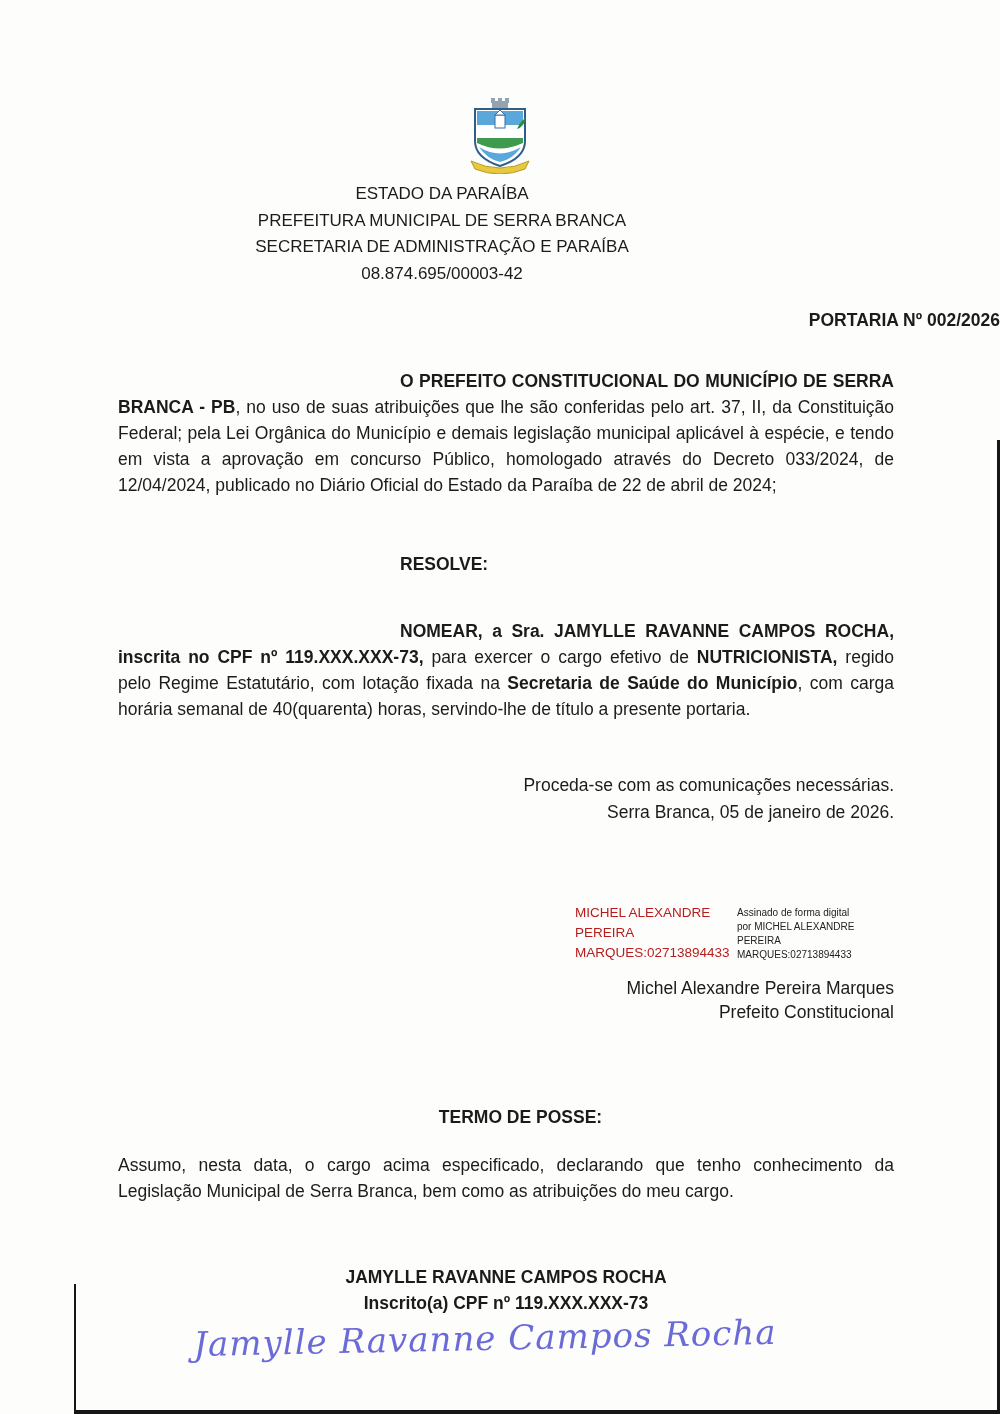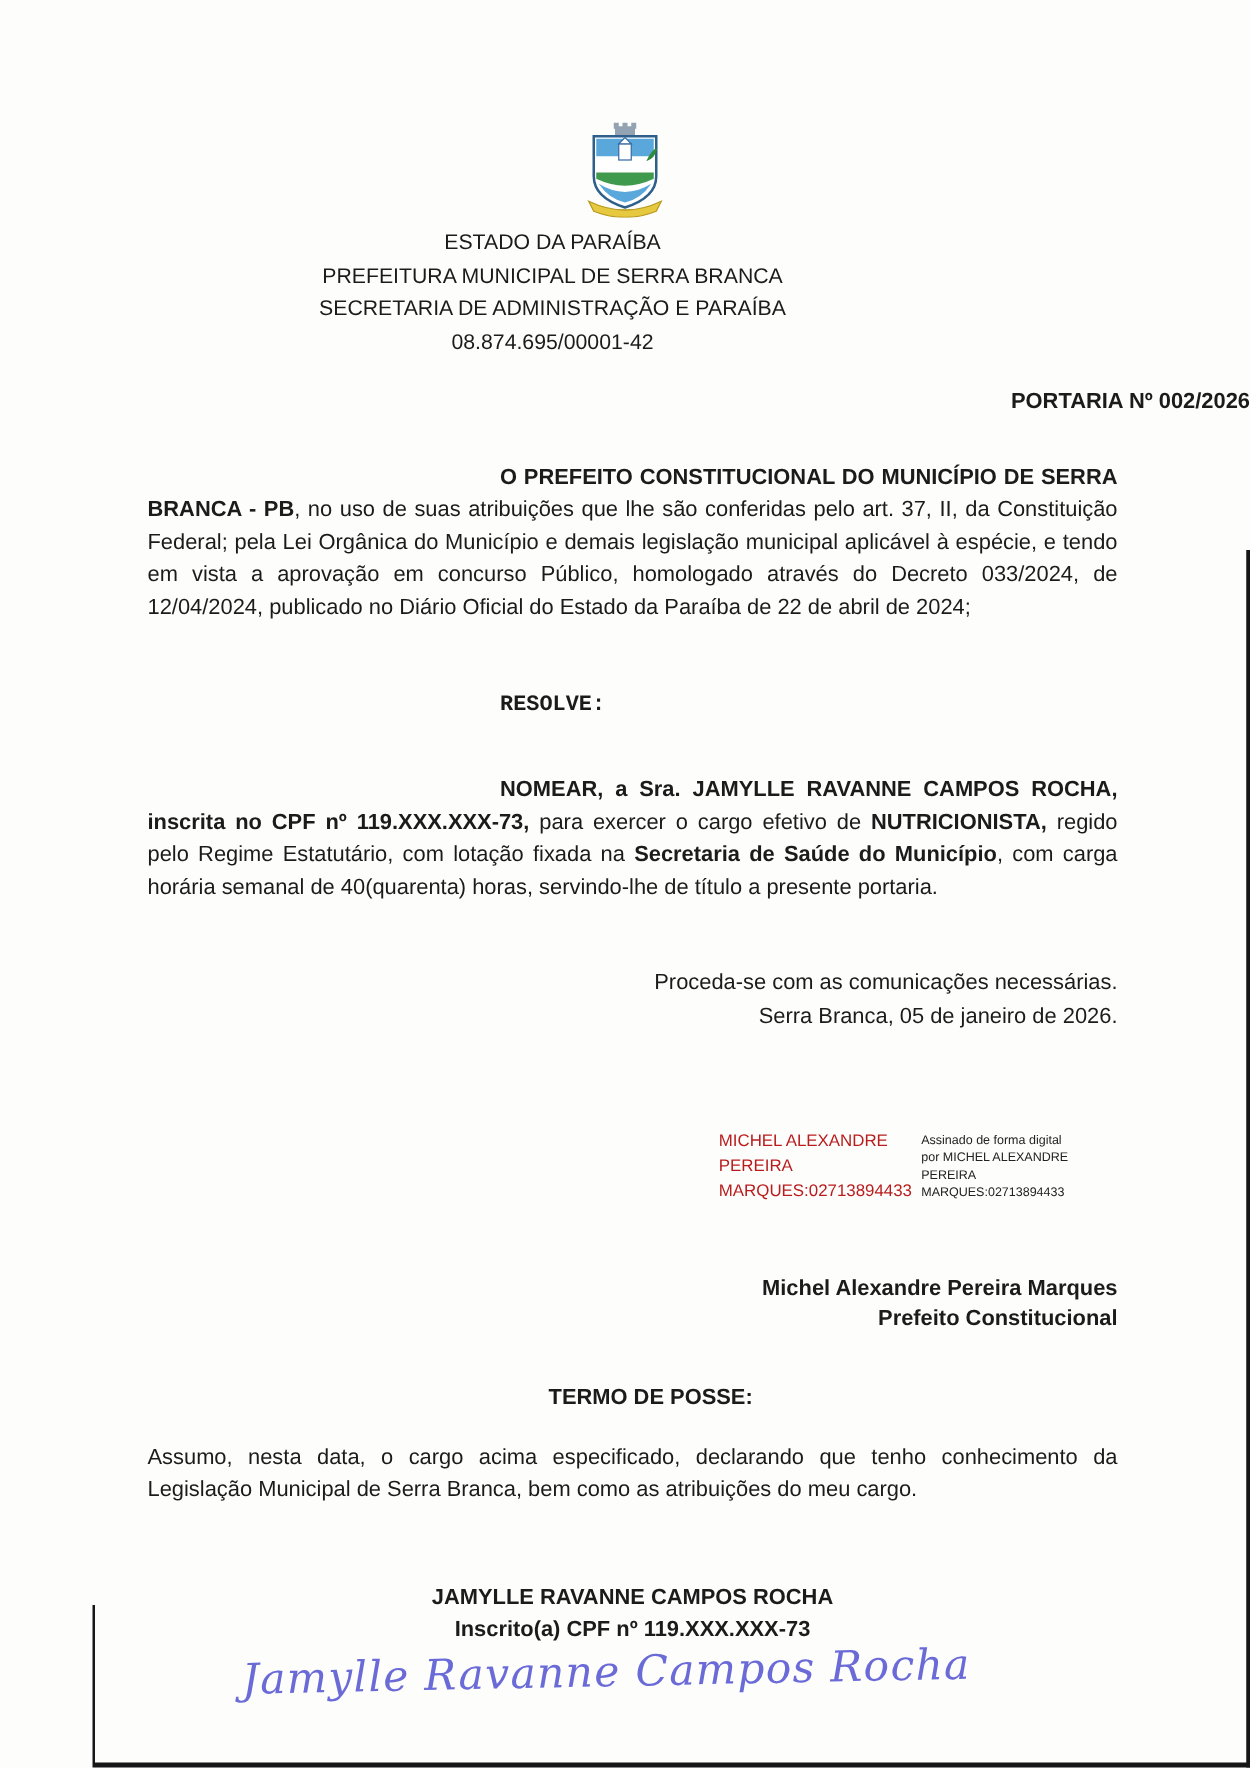--- a/index.html
+++ b/index.html
@@ -30,21 +30,21 @@
   }
 
   .para {
     margin: 0;
     left: 118px; width: 776px;
     font-size: 17.5px; line-height: 26px;
     text-align: justify;
   }
   .indent { text-indent: 282px; }
   .preamble   { top: 368px; }
-  .resolve    { top: 554px; left: 400px; font-weight: bold; font-size: 17.5px; font-family: Liberation Mono, monospace; }
+  .resolve    { top: 554px; left: 400px; font-weight: bold; font-size: 17.5px; }
   .resolution { top: 618px; }
 
   .closing {
     top: 772px; left: 118px; width: 776px;
     text-align: right;
     font-size: 17.5px; line-height: 26.5px;
   }
 
   .digsig-name {
     top: 903px; left: 575px; width: 160px;
@@ -52,22 +52,22 @@
     white-space: pre-line; color: #b91c1c;
   }
   .digsig-note {
     top: 906px; left: 737px; width: 142px;
     font-size: 10px; line-height: 14px;
     white-space: pre-line; color: #222;
   }
 
   .signer {
     top: 976px; left: 118px; width: 776px;
-    text-align: right; font-weight: bold;
-    font-size: 17.5px; line-height: 24px; margin-top: 42px;
+    text-align: right; font-weight: normal;
+    font-size: 17.5px; line-height: 24px;
   }
 
   .termo-title {
     top: 1107px; left: 0; width: 1000px;
     text-align: center; font-weight: bold; font-size: 17.5px; padding-left: 41px;
   }
   .termo-body { top: 1152px; }
 
   .nominee {
     top: 1264px; left: 118px; width: 776px;
@@ -116,21 +116,21 @@
     <path d="M50,31 q4,-9 9,-11 q-2,9 -9,11 z" fill="#2f8a3a"></path>
 
     <path d="M4,63 q29,14 58,0 l-4,8 q-25,10 -50,0 z" fill="var(--crest-yellow, #e7c93f)" stroke="#b89a20" stroke-width="1"></path>
   </svg>
 </div>
 
 <div class="abs letterhead">
   <div>ESTADO DA PARAÍBA</div>
   <div>PREFEITURA MUNICIPAL DE SERRA BRANCA</div>
   <div>SECRETARIA DE ADMINISTRAÇÃO E PARAÍBA</div>
-  <div>08.874.695/00001-42</div>
+  <div>08.874.695/00003-42</div>
 </div>
 
 <div class="abs doc-title">PORTARIA Nº 002/2026</div>
 
 <p class="abs para indent preamble"><span class="b">O PREFEITO CONSTITUCIONAL DO MUNICÍPIO DE SERRA BRANCA - PB</span><span>, no uso de suas atribuições que lhe são conferidas pelo art. 37, II, da Constituição Federal; pela Lei Orgânica do Município e demais legislação municipal aplicável à espécie, e tendo em vista a aprovação em concurso Público, homologado através do Decreto 033/2024, de 12/04/2024, publicado no Diário Oficial do Estado da Paraíba de 22 de abril de 2024;</span></p>
 
 <div class="abs resolve">RESOLVE:</div>
 
 <p class="abs para indent resolution"><span class="b">NOMEAR, a Sra. JAMYLLE RAVANNE CAMPOS ROCHA, inscrita no CPF nº 119.XXX.XXX-73,</span><span> para exercer o cargo efetivo de </span><span class="b">NUTRICIONISTA,</span><span> regido pelo Regime Estatutário, com lotação fixada na </span><span class="b">Secretaria de Saúde do Município</span><span>, com carga horária semanal de 40(quarenta) horas, servindo-lhe de título a presente portaria.</span></p>
 

